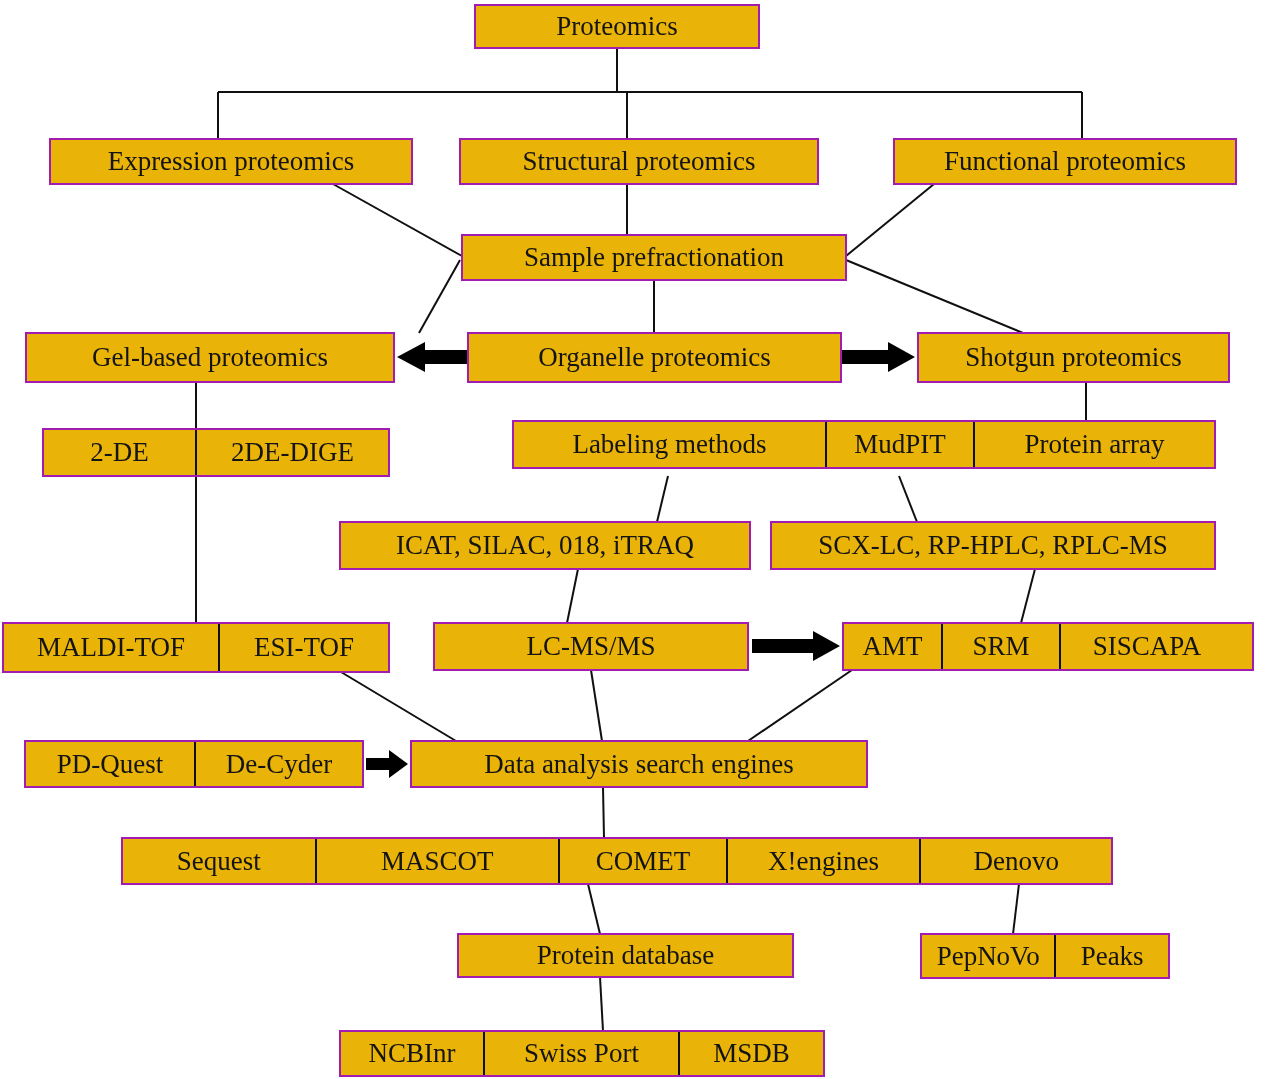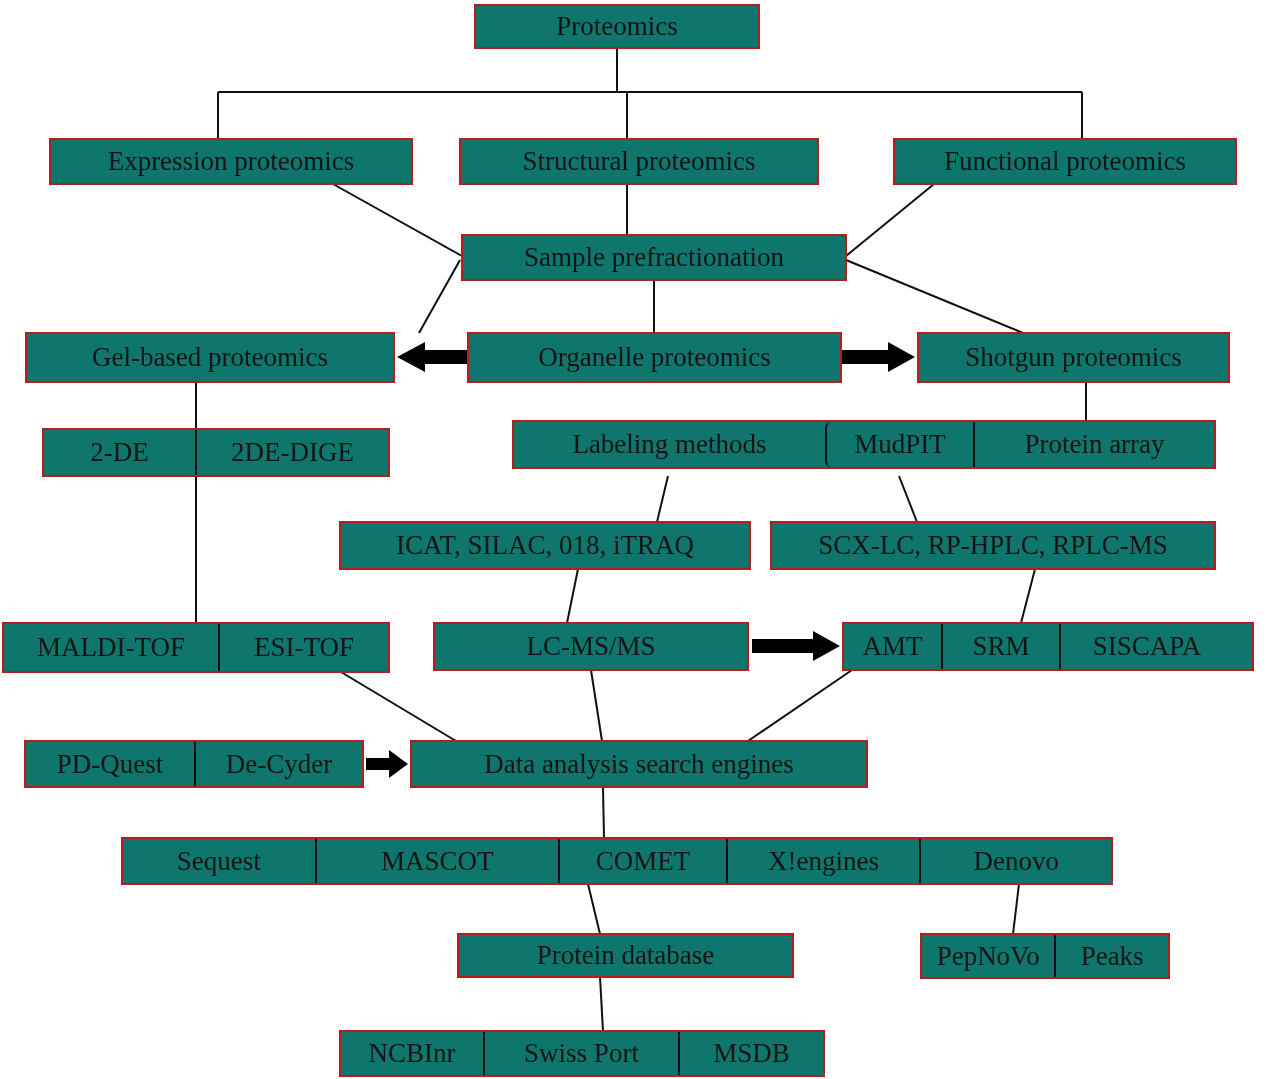--- a/index.html
+++ b/index.html
@@ -8,22 +8,22 @@
     width:1280px;height:1079px;
     background:#ffffff;
     font-family:"Liberation Serif","DejaVu Serif",serif;
     color:#141414;
     overflow:hidden;
   }
   #wires{position:absolute;left:0;top:0;width:1280px;height:1079px;}
   .box{
     position:absolute;
     box-sizing:border-box;
-    background:#0f766e;
-    border:2px solid #b91c1c;
+    background:#eab308;
+    border:2px solid #a21caf;
     display:flex;
     align-items:center;
     justify-content:center;
     font-size:27px;
     line-height:1;
     white-space:nowrap;
     text-align:center;
   }
   .split{padding:0;justify-content:flex-start;}
   .cell{
@@ -92,21 +92,21 @@
 
   <div class="box" style="left:917px;top:332px;width:313px;height:51px;">Shotgun proteomics</div>
 
   <div class="box split" style="left:42px;top:428px;width:348px;height:49px;">
     <div class="cell" style="width:151px;">2-DE</div>
     <div class="cell" style="width:193px;">2DE-DIGE</div>
   </div>
 
   <div class="box split" style="left:512px;top:420px;width:704px;height:49px;">
     <div class="cell" style="width:311px;">Labeling methods</div>
-    <div class="cell" style="width:148px;border-radius:6px;">MudPIT</div>
+    <div class="cell" style="width:148px;">MudPIT</div>
     <div class="cell" style="width:241px;">Protein array</div>
   </div>
 
   <div class="box" style="left:339px;top:521px;width:412px;height:49px;">ICAT, SILAC, 018, iTRAQ</div>
 
   <div class="box" style="left:770px;top:521px;width:446px;height:49px;">SCX-LC, RP-HPLC, RPLC-MS</div>
 
   <div class="box split" style="left:2px;top:622px;width:388px;height:51px;">
     <div class="cell" style="width:214px;">MALDI-TOF</div>
     <div class="cell" style="width:170px;">ESI-TOF</div>

